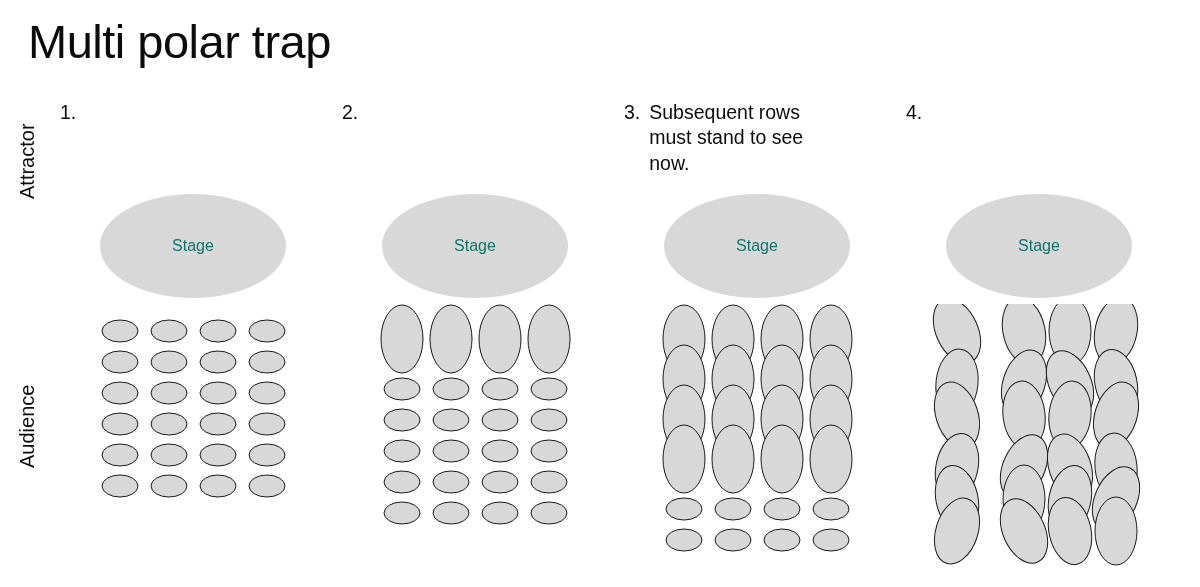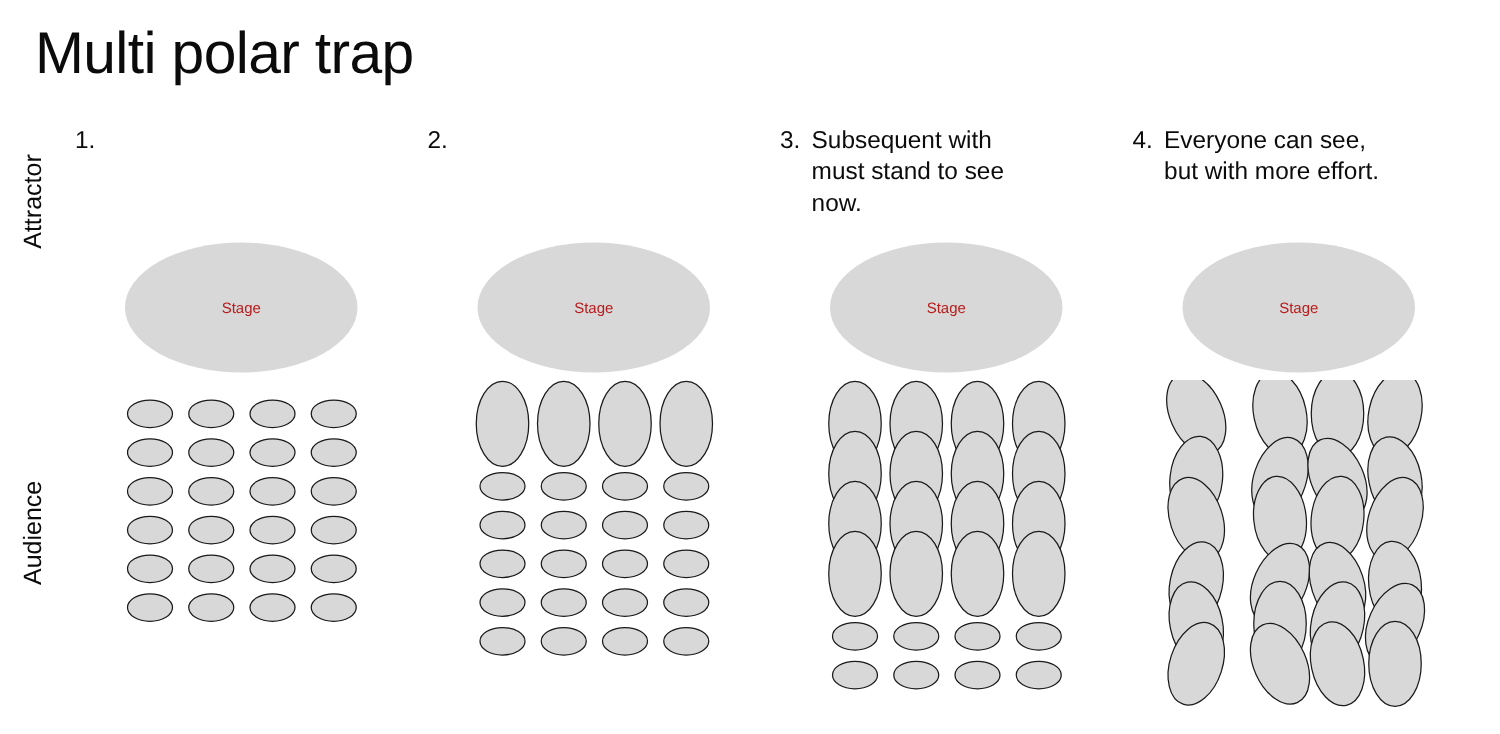--- a/index.html
+++ b/index.html
@@ -65,21 +65,21 @@
 
   .stage {
     width: 186px;
     height: 104px;
     border-radius: 50%;
     display: flex;
     align-items: center;
     justify-content: center;
     flex: 0 0 auto;
   }
-  .stage span { font-size: 12px; color: #b91c1c; }
+  .stage span { font-size: 16px; color: #0f766e; }
 
   .audience-svg { margin-top: 6px; display: block; }
 </style>
 </head>
 <body>
 
 <div class="page">
   <h1 class="title">Multi polar trap</h1>
 
   <div class="side-label attractor">Attractor</div>
@@ -150,21 +150,21 @@
           <ellipse cx="194" cy="178" rx="18" ry="11" fill="#d8d8d8" stroke="#1a1a1a" stroke-width="1"></ellipse>
           <ellipse cx="47" cy="209" rx="18" ry="11" fill="#d8d8d8" stroke="#1a1a1a" stroke-width="1"></ellipse>
           <ellipse cx="96" cy="209" rx="18" ry="11" fill="#d8d8d8" stroke="#1a1a1a" stroke-width="1"></ellipse>
           <ellipse cx="145" cy="209" rx="18" ry="11" fill="#d8d8d8" stroke="#1a1a1a" stroke-width="1"></ellipse>
           <ellipse cx="194" cy="209" rx="18" ry="11" fill="#d8d8d8" stroke="#1a1a1a" stroke-width="1"></ellipse>
         </svg>
       </div>
       <div class="panel">
         <div class="caption">
           <span class="cap-num">3.</span>
-          <span class="cap-text">Subsequent with
+          <span class="cap-text">Subsequent rows
 must stand to see
 now.</span>
         </div>
         <div class="stage" style="background: rgb(216, 216, 216);">
           <span>Stage</span>
         </div>
         <svg width="240" height="282" viewBox="0 0 240 282" class="audience-svg">
           <ellipse cx="47" cy="35" rx="21" ry="34" fill="#d8d8d8" stroke="#1a1a1a" stroke-width="1"></ellipse>
           <ellipse cx="96" cy="35" rx="21" ry="34" fill="#d8d8d8" stroke="#1a1a1a" stroke-width="1"></ellipse>
           <ellipse cx="145" cy="35" rx="21" ry="34" fill="#d8d8d8" stroke="#1a1a1a" stroke-width="1"></ellipse>
@@ -187,22 +187,20 @@
           <ellipse cx="194" cy="205" rx="18" ry="11" fill="#d8d8d8" stroke="#1a1a1a" stroke-width="1"></ellipse>
           <ellipse cx="47" cy="236" rx="18" ry="11" fill="#d8d8d8" stroke="#1a1a1a" stroke-width="1"></ellipse>
           <ellipse cx="96" cy="236" rx="18" ry="11" fill="#d8d8d8" stroke="#1a1a1a" stroke-width="1"></ellipse>
           <ellipse cx="145" cy="236" rx="18" ry="11" fill="#d8d8d8" stroke="#1a1a1a" stroke-width="1"></ellipse>
           <ellipse cx="194" cy="236" rx="18" ry="11" fill="#d8d8d8" stroke="#1a1a1a" stroke-width="1"></ellipse>
         </svg>
       </div>
       <div class="panel">
         <div class="caption">
           <span class="cap-num">4.</span>
-          <span class="cap-text">Everyone can see,
-but with more effort.</span>
         </div>
         <div class="stage" style="background: rgb(216, 216, 216);">
           <span>Stage</span>
         </div>
         <svg width="240" height="282" viewBox="0 0 240 282" class="audience-svg">
           <ellipse cx="38" cy="27" rx="21" ry="34" fill="#d8d8d8" stroke="#1a1a1a" stroke-width="1" transform="rotate(-24 38 27)"></ellipse>
           <ellipse cx="105" cy="27" rx="21" ry="34" fill="#d8d8d8" stroke="#1a1a1a" stroke-width="1" transform="rotate(-12 105 27)"></ellipse>
           <ellipse cx="151" cy="27" rx="21" ry="34" fill="#d8d8d8" stroke="#1a1a1a" stroke-width="1"></ellipse>
           <ellipse cx="197" cy="27" rx="21" ry="34" fill="#d8d8d8" stroke="#1a1a1a" stroke-width="1" transform="rotate(12 197 27)"></ellipse>
           <ellipse cx="38" cy="79" rx="21" ry="34" fill="#d8d8d8" stroke="#1a1a1a" stroke-width="1" transform="rotate(6 38 79)"></ellipse>

